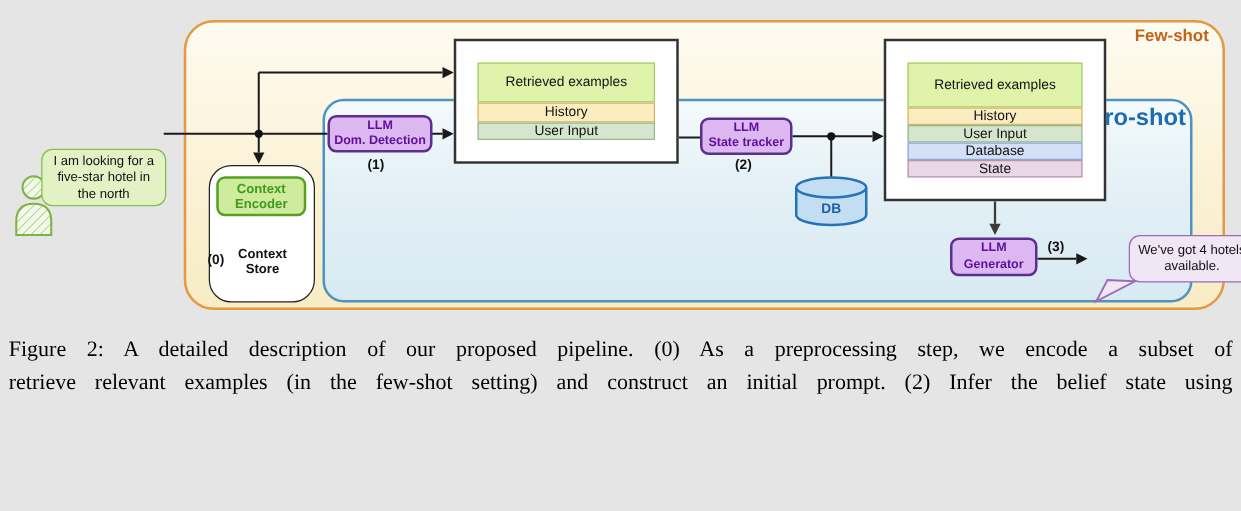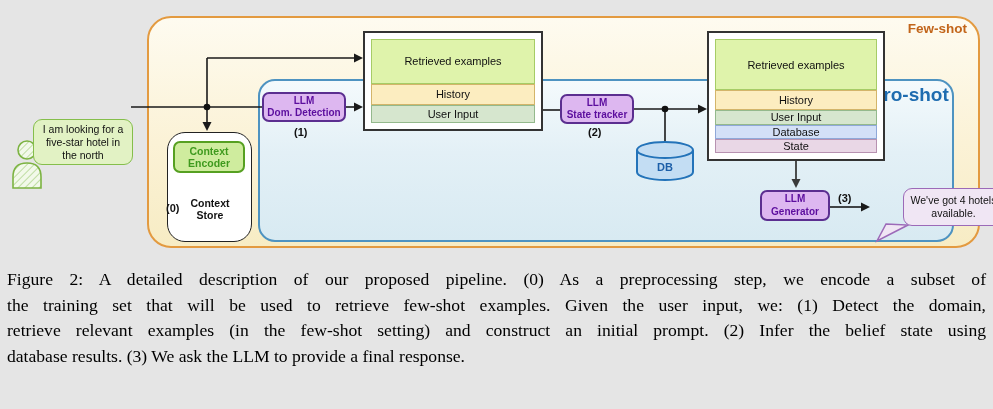--- a/index.html
+++ b/index.html
@@ -32,21 +32,21 @@
     font-size:10.5px;line-height:12px;color:#111;white-space:pre-line;}
   .step-label{font-weight:bold;font-size:11px;color:#111;}
   
   .llm-box{box-sizing:border-box;background:#DDB7F0;border:2px solid #5B2E90;border-radius:7px;
     color:#5C0E9E;font-weight:bold;font-size:10px;line-height:12.5px;text-align:center;white-space:pre-line;
     display:flex;align-items:center;justify-content:center;}
   .llm-dom{left:262px;top:92px;width:84px;height:30px;}
   .llm-state{left:560px;top:94px;width:74px;height:30px;}
   .llm-gen{left:760px;top:190px;width:70px;height:31px;}
   
-  .prompt-box{box-sizing:border-box;background:#ffffff;border:2px solid #333;padding:6px;
+  .prompt-box{box-sizing:border-box;background:#ffffff;border:2px solid #333;padding:17px;
     display:flex;flex-direction:column;}
   .pb1{left:363px;top:31px;width:180px;height:100px;}
   .pb2{left:707px;top:31px;width:178px;height:130px;}
   .prow{box-sizing:border-box;border:1px solid #999;display:flex;align-items:center;justify-content:center;
     font-size:11px;color:#111;}
   .r-re{background:#DFF3AB;border-color:#A6CC66;}
   .r-his{background:#FCEDC0;border-color:#D3B56A;}
   .r-ui{background:#D6E6CE;border-color:#94B98C;}
   .r-st{background:#E9D7E6;border-color:#B792B1;}
   .r-db{background:#D3E0F7;border-color:#8FA8D8;}
@@ -161,18 +161,16 @@
     <div class="prow r-st">State</div>
   </div>
 
   <div class="abs db-label">DB</div>
 
   <div class="abs bubble response-bubble">We've got 4 hotels
 available.</div>
 
   <div class="abs caption">
     <div class="cap-line">Figure 2: A detailed description of our proposed pipeline. (0) As a preprocessing step, we encode a subset of</div>
-    <div class="cap-line">the training set that will be used to retrieve few-shot examples. Given the user input, we: (1) Detect the domain,</div>
     <div class="cap-line">retrieve relevant examples (in the few-shot setting) and construct an initial prompt. (2) Infer the belief state using</div>
-    <div class="cap-line last">database results. (3) We ask the LLM to provide a final response.</div>
   </div>
 
 </div>
 
 </body></html>

